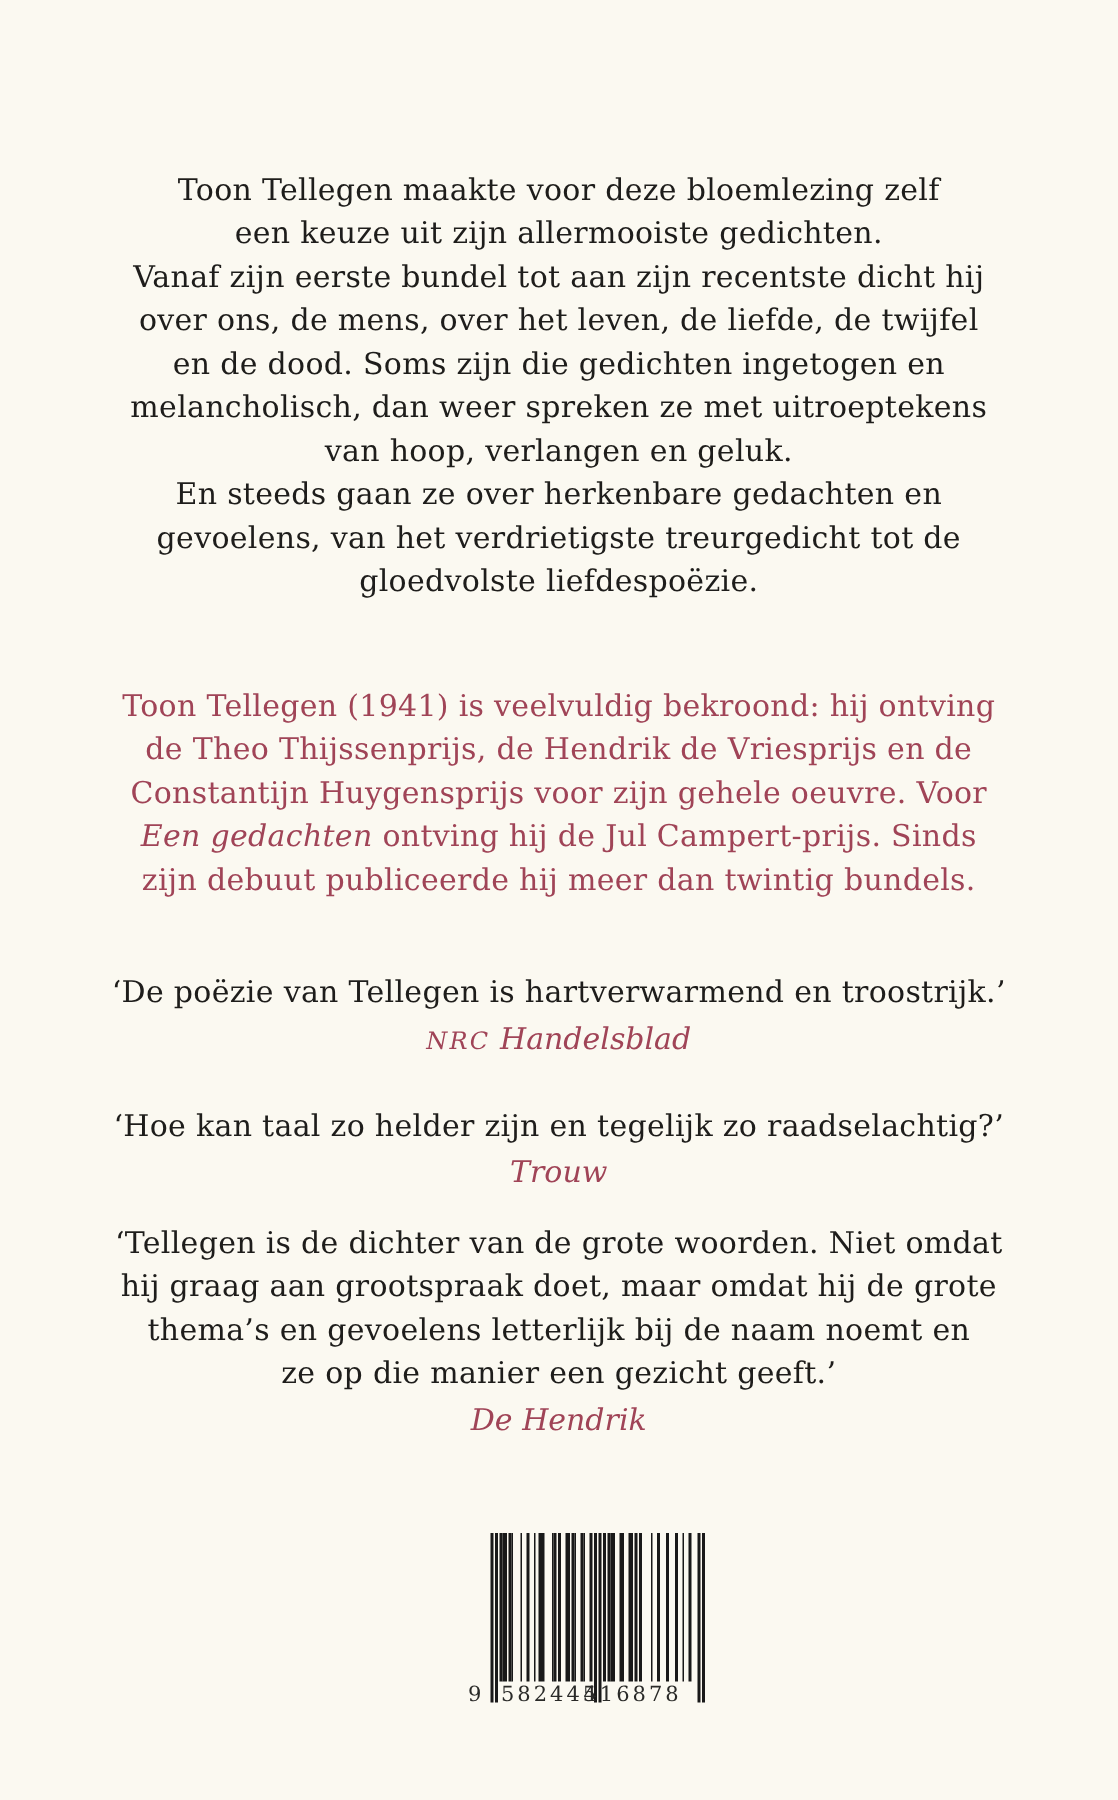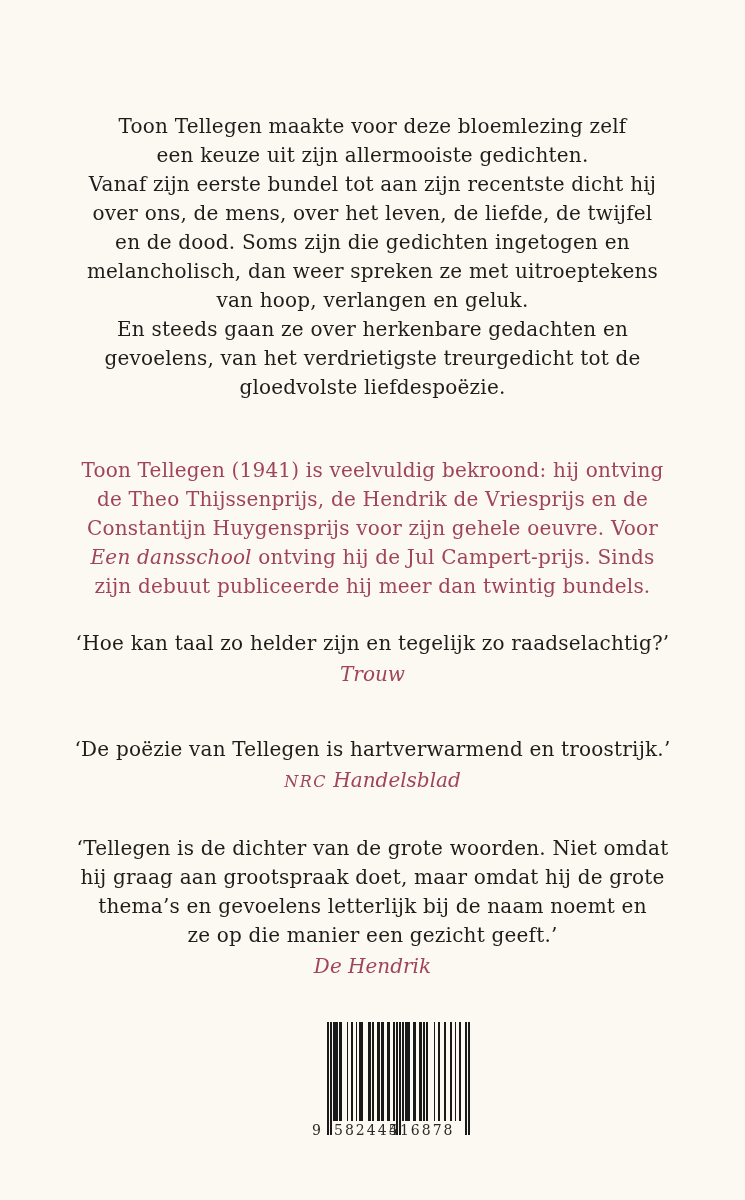--- a/index.html
+++ b/index.html
@@ -41,21 +41,21 @@
     margin-top:2px;
     color:var(--accent);
     font-style:italic;
   }
   .quote-block .source .sc{
     font-size:.8em;
     letter-spacing:1.5px;
   }
   .q1{margin-top:46px;}
   .q2{margin-top:28px;}
-  .q3{margin-top:38px;}
+  .q3{margin-top:18px;}
   
   .barcode{
     position:absolute;
     left:283px;
     top:1022px;
     width:143px;
     height:122px;
   }
   .bars{
     display:flex;
@@ -94,31 +94,31 @@
 en de dood. Soms zijn die gedichten ingetogen en
 melancholisch, dan weer spreken ze met uitroeptekens
 van hoop, verlangen en geluk.
 En steeds gaan ze over herkenbare gedachten en
 gevoelens, van het verdrietigste treurgedicht tot de
 gloedvolste liefdespoëzie.</p>
 
   <p class="para bio"><span>Toon Tellegen (1941) is veelvuldig bekroond: hij ontving
 de Theo Thijssenprijs, de Hendrik de Vriesprijs en de
 Constantijn Huygensprijs voor zijn gehele oeuvre. Voor
-</span><em>Een dansschool</em><span> ontving hij de Jul Campert-prijs. Sinds
+</span><em>Een gedachten</em><span> ontving hij de Jul Campert-prijs. Sinds
 zijn debuut publiceerde hij meer dan twintig bundels.</span></p>
+
+  <section class="quote-block q1">
+    <p class="para">‘De poëzie van Tellegen is hartverwarmend en troostrijk.’</p>
+    <p class="source"><span class="sc">NRC</span> <em>Handelsblad</em></p>
+  </section>
 
   <section class="quote-block q2">
     <p class="para">‘Hoe kan taal zo helder zijn en tegelijk zo raadselachtig?’</p>
     <p class="source"><em>Trouw</em></p>
-  </section>
-
-  <section class="quote-block q1">
-    <p class="para">‘De poëzie van Tellegen is hartverwarmend en troostrijk.’</p>
-    <p class="source"><span class="sc">NRC</span> <em>Handelsblad</em></p>
   </section>
 
   <section class="quote-block q3">
     <p class="para">‘Tellegen is de dichter van de grote woorden. Niet omdat
 hij graag aan grootspraak doet, maar omdat hij de grote
 thema’s en gevoelens letterlijk bij de naam noemt en
 ze op die manier een gezicht geeft.’</p>
     <p class="source"><em>De Hendrik</em></p>
   </section>
 

